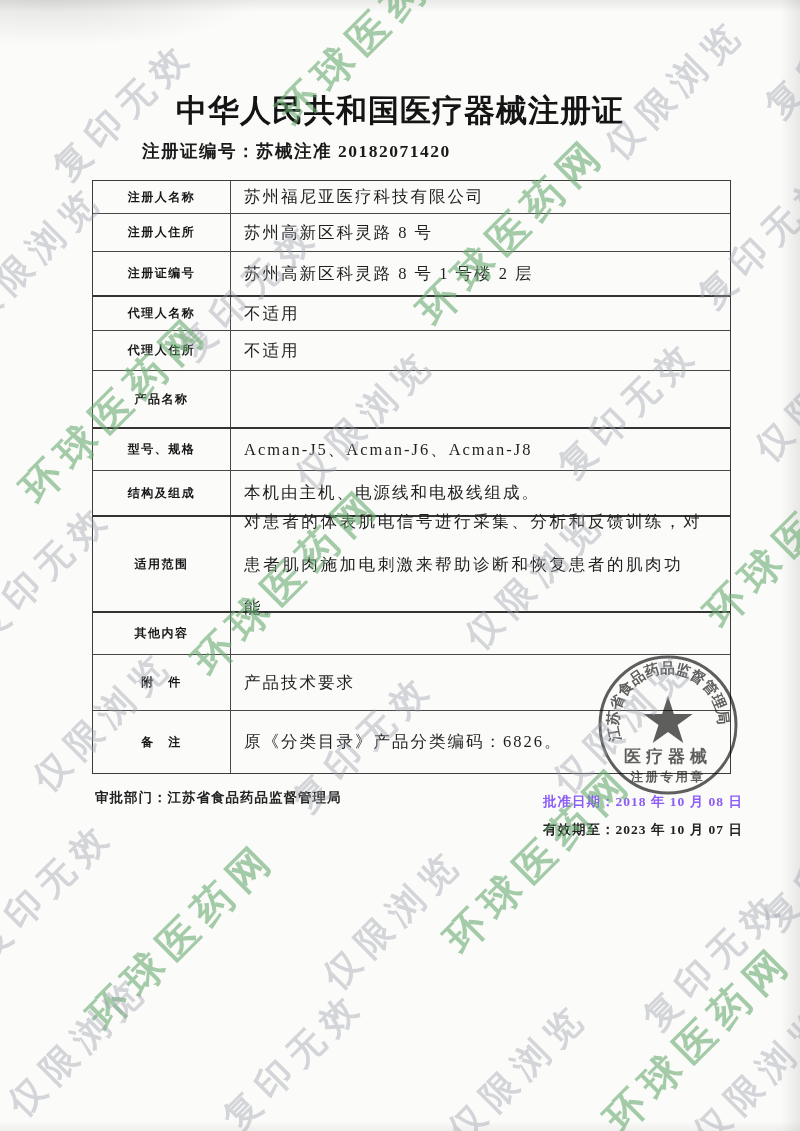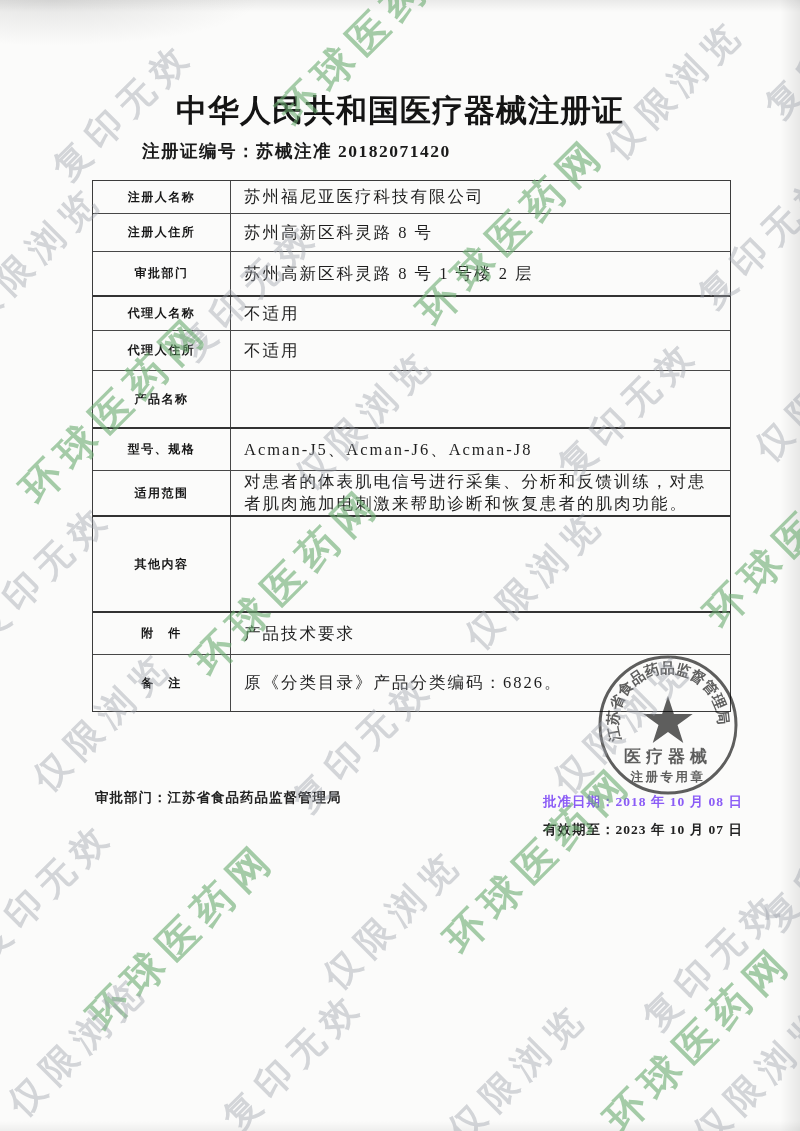--- a/index.html
+++ b/index.html
@@ -123,37 +123,41 @@
     <div id="cert-table">
         <div class="t-row">
           <div class="t-label">注册人名称</div>
           <div class="t-value">苏州福尼亚医疗科技有限公司</div>
         </div>
         <div class="t-row">
           <div class="t-label">注册人住所</div>
           <div class="t-value">苏州高新区科灵路 8 号</div>
         </div>
         <div class="t-row">
-          <div class="t-label">审批部门</div>
+          <div class="t-label">注册证编号</div>
           <div class="t-value">苏州高新区科灵路 8 号 1 号楼 2 层</div>
         </div>
         <div class="t-row">
           <div class="t-label">代理人名称</div>
           <div class="t-value">不适用</div>
         </div>
         <div class="t-row">
           <div class="t-label">代理人住所</div>
           <div class="t-value">不适用</div>
         </div>
         <div class="t-row">
           <div class="t-label">产品名称</div>
         </div>
         <div class="t-row">
           <div class="t-label">型号、规格</div>
           <div class="t-value">Acman-J5、Acman-J6、Acman-J8</div>
+        </div>
+        <div class="t-row">
+          <div class="t-label">结构及组成</div>
+          <div class="t-value">本机由主机、电源线和电极线组成。</div>
         </div>
         <div class="t-row">
           <div class="t-label">适用范围</div>
           <div class="t-value">对患者的体表肌电信号进行采集、分析和反馈训练，对患者肌肉施加电刺激来帮助诊断和恢复患者的肌肉功能。</div>
         </div>
         <div class="t-row">
           <div class="t-label">其他内容</div>
           <div class="t-value"></div>
         </div>
         <div class="t-row">

